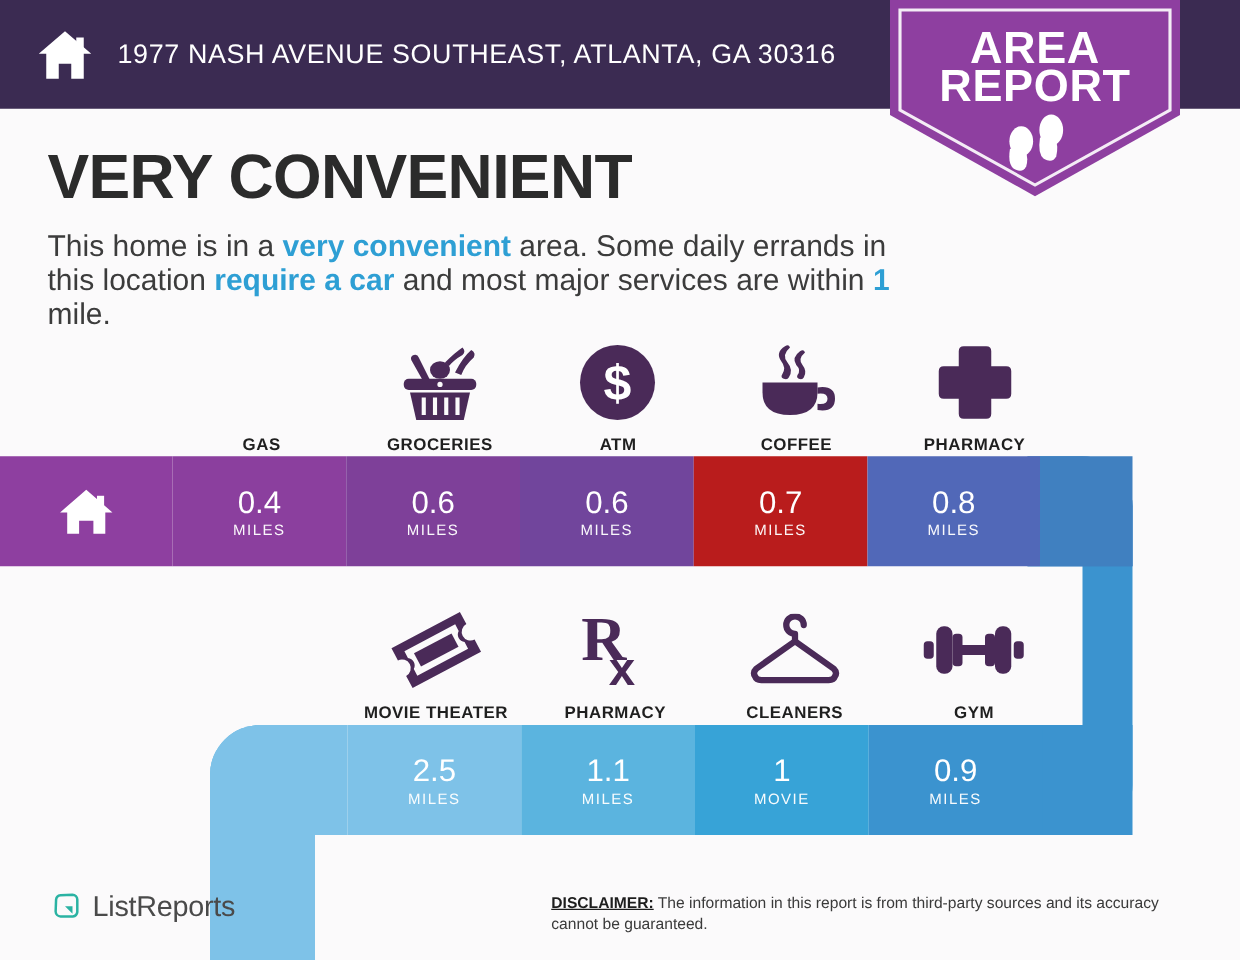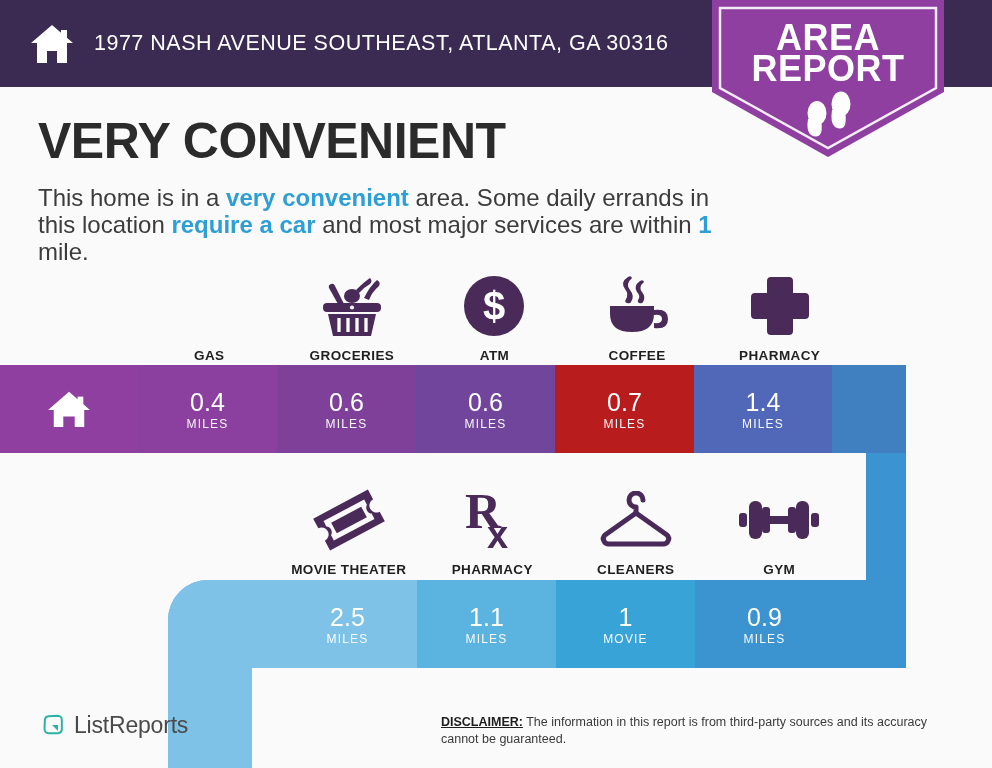--- a/index.html
+++ b/index.html
@@ -275,21 +275,21 @@
       </div>
       <div class="bar-cell" style="width:139px;background:#71459c;">
         <div class="bar-value">0.6</div>
         <div class="bar-unit">MILES</div>
       </div>
       <div class="bar-cell" style="width:139px;background:#b91c1c;">
         <div class="bar-value">0.7</div>
         <div class="bar-unit">MILES</div>
       </div>
       <div class="bar-cell" style="width:138px;background:#5168b8;">
-        <div class="bar-value">1.4</div>
+        <div class="bar-value">0.8</div>
         <div class="bar-unit">MILES</div>
       </div>
       <div class="bar-cell" style="width:74px;background:#4080c0;"></div>
     </div>
 
     <div class="bar-row" id="bar-row-2">
       <div class="bar-cell" style="width:110px;background:#7ec2e8;border-top-left-radius:40px;"></div>
       <div class="bar-cell" style="width:139px;background:#7ec2e8;">
         <div class="bar-value">2.5</div>
         <div class="bar-unit">MILES</div>

